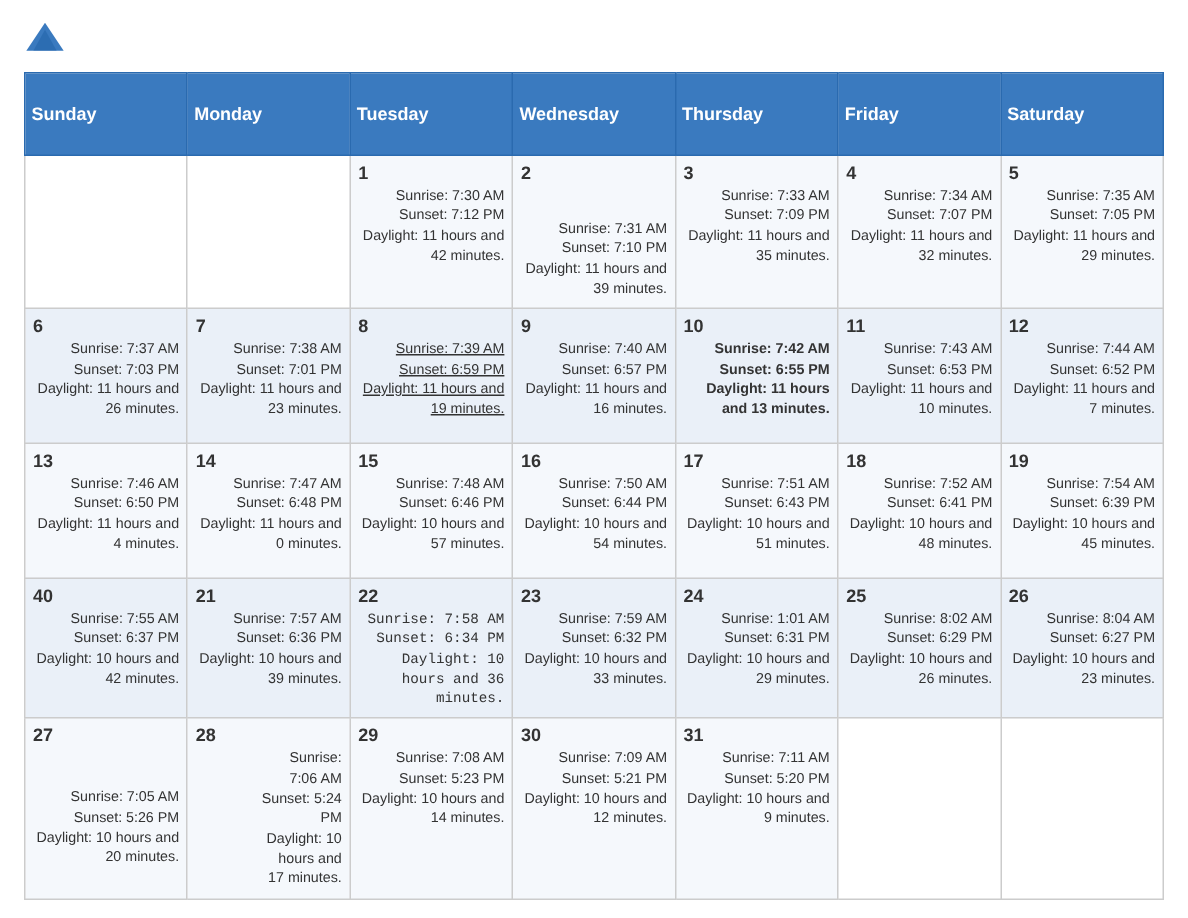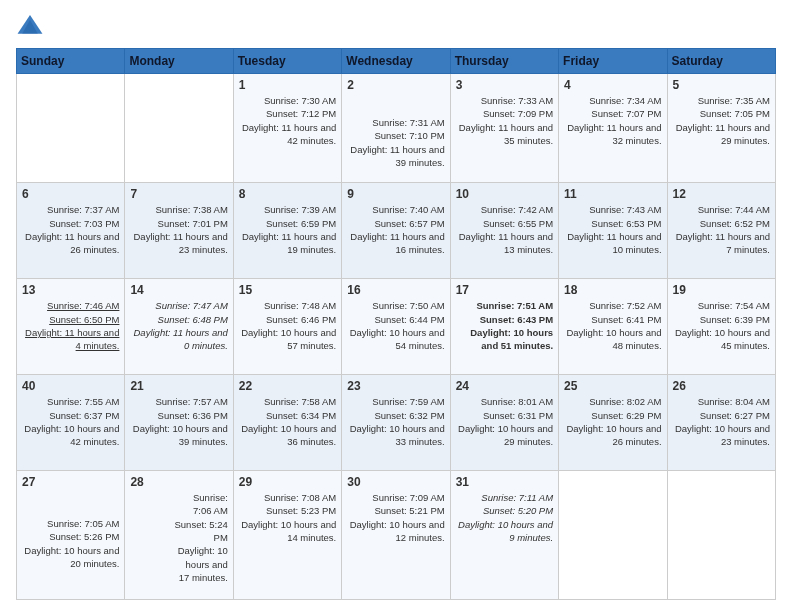--- a/index.html
+++ b/index.html
@@ -54,24 +54,24 @@
     }
     .calendar {
       flex: 1;
       border: 1px solid #ccc;
       border-collapse: collapse;
       width: 100%;
       table-layout: fixed;
     }
     .calendar thead tr th {
       background: #3a7abf;
-      color: #0f172a;
+      color: #ffffff;
       font-size: 12px;
       font-weight: bold;
-      padding: 5px 4px;
+      padding: 20px 4px;
       text-align: left;
       border: 1px solid #2a6aaf;
     }
     .calendar tbody tr td {
       vertical-align: top;
       border: 1px solid #ccc;
       padding: 4px 5px;
       font-size: 10px;
       color: #333;
       height: 88px;
@@ -176,77 +176,77 @@
 Daylight: 11 hours and 26 minutes.</div>
           </td>
           <td>
             <span class="day-num">7</span>
             <div class="day-info" style="white-space: pre-line;">Sunrise: 7:38 AM
 Sunset: 7:01 PM
 Daylight: 11 hours and 23 minutes.</div>
           </td>
           <td>
             <span class="day-num">8</span>
-            <div class="day-info" style="white-space: pre-line;">Sunrise: 7:39 AM
+            <div class="day-info" style="white-space: pre-line; text-decoration: underline;">Sunrise: 7:39 AM
 Sunset: 6:59 PM
 Daylight: 11 hours and 19 minutes.</div>
           </td>
           <td>
             <span class="day-num">9</span>
             <div class="day-info" style="white-space: pre-line;">Sunrise: 7:40 AM
 Sunset: 6:57 PM
 Daylight: 11 hours and 16 minutes.</div>
           </td>
           <td>
             <span class="day-num">10</span>
-            <div class="day-info" style="white-space: pre-line;">Sunrise: 7:42 AM
+            <div class="day-info" style="white-space: pre-line; font-weight: bold;">Sunrise: 7:42 AM
 Sunset: 6:55 PM
 Daylight: 11 hours and 13 minutes.</div>
           </td>
           <td>
             <span class="day-num">11</span>
             <div class="day-info" style="white-space: pre-line;">Sunrise: 7:43 AM
 Sunset: 6:53 PM
 Daylight: 11 hours and 10 minutes.</div>
           </td>
           <td>
             <span class="day-num">12</span>
             <div class="day-info" style="white-space: pre-line;">Sunrise: 7:44 AM
 Sunset: 6:52 PM
 Daylight: 11 hours and 7 minutes.</div>
           </td>
         </tr>
         <tr>
           <td>
             <span class="day-num">13</span>
-            <div class="day-info" style="white-space: pre-line; text-decoration: underline;">Sunrise: 7:46 AM
+            <div class="day-info" style="white-space: pre-line;">Sunrise: 7:46 AM
 Sunset: 6:50 PM
 Daylight: 11 hours and 4 minutes.</div>
           </td>
           <td>
             <span class="day-num">14</span>
-            <div class="day-info" style="white-space: pre-line; font-style: italic;">Sunrise: 7:47 AM
+            <div class="day-info" style="white-space: pre-line;">Sunrise: 7:47 AM
 Sunset: 6:48 PM
 Daylight: 11 hours and 0 minutes.</div>
           </td>
           <td>
             <span class="day-num">15</span>
             <div class="day-info" style="white-space: pre-line;">Sunrise: 7:48 AM
 Sunset: 6:46 PM
 Daylight: 10 hours and 57 minutes.</div>
           </td>
           <td>
             <span class="day-num">16</span>
             <div class="day-info" style="white-space: pre-line;">Sunrise: 7:50 AM
 Sunset: 6:44 PM
 Daylight: 10 hours and 54 minutes.</div>
           </td>
           <td>
             <span class="day-num">17</span>
-            <div class="day-info" style="white-space: pre-line; font-weight: bold;">Sunrise: 7:51 AM
+            <div class="day-info" style="white-space: pre-line;">Sunrise: 7:51 AM
 Sunset: 6:43 PM
 Daylight: 10 hours and 51 minutes.</div>
           </td>
           <td>
             <span class="day-num">18</span>
             <div class="day-info" style="white-space: pre-line;">Sunrise: 7:52 AM
 Sunset: 6:41 PM
 Daylight: 10 hours and 48 minutes.</div>
           </td>
           <td>
@@ -264,33 +264,33 @@
 Daylight: 10 hours and 42 minutes.</div>
           </td>
           <td>
             <span class="day-num">21</span>
             <div class="day-info" style="white-space: pre-line;">Sunrise: 7:57 AM
 Sunset: 6:36 PM
 Daylight: 10 hours and 39 minutes.</div>
           </td>
           <td>
             <span class="day-num">22</span>
-            <div class="day-info" style="white-space: pre-line;">Sunrise: 7:58 AM
+            <div class="day-info" style="white-space: pre-line; font-family: Liberation Mono, monospace;">Sunrise: 7:58 AM
 Sunset: 6:34 PM
 Daylight: 10 hours and 36 minutes.</div>
           </td>
           <td>
             <span class="day-num">23</span>
             <div class="day-info" style="white-space: pre-line;">Sunrise: 7:59 AM
 Sunset: 6:32 PM
 Daylight: 10 hours and 33 minutes.</div>
           </td>
           <td>
             <span class="day-num">24</span>
-            <div class="day-info" style="white-space: pre-line;">Sunrise: 8:01 AM
+            <div class="day-info" style="white-space: pre-line;">Sunrise: 1:01 AM
 Sunset: 6:31 PM
 Daylight: 10 hours and 29 minutes.</div>
           </td>
           <td>
             <span class="day-num">25</span>
             <div class="day-info" style="white-space: pre-line;">Sunrise: 8:02 AM
 Sunset: 6:29 PM
 Daylight: 10 hours and 26 minutes.</div>
           </td>
           <td>
@@ -320,21 +320,21 @@
 Daylight: 10 hours and 14 minutes.</div>
           </td>
           <td>
             <span class="day-num">30</span>
             <div class="day-info" style="white-space: pre-line;">Sunrise: 7:09 AM
 Sunset: 5:21 PM
 Daylight: 10 hours and 12 minutes.</div>
           </td>
           <td>
             <span class="day-num">31</span>
-            <div class="day-info" style="white-space: pre-line; font-style: italic;">Sunrise: 7:11 AM
+            <div class="day-info" style="white-space: pre-line;">Sunrise: 7:11 AM
 Sunset: 5:20 PM
 Daylight: 10 hours and 9 minutes.</div>
           </td>
           <td class="empty-cell"></td>
           <td class="empty-cell"></td>
         </tr>
       </tbody>
   </table>
 </div>
 

